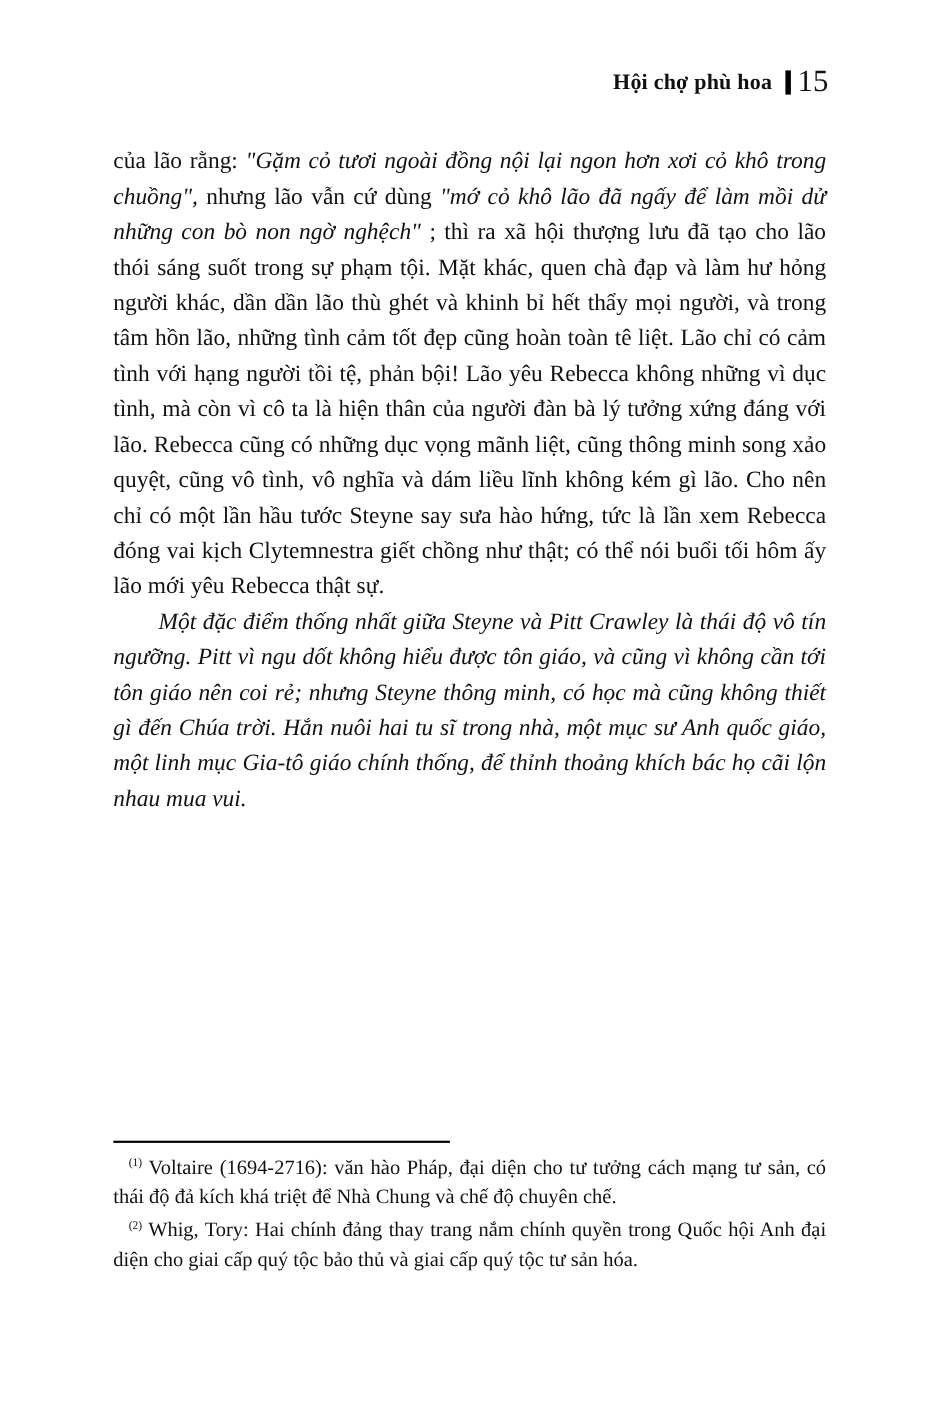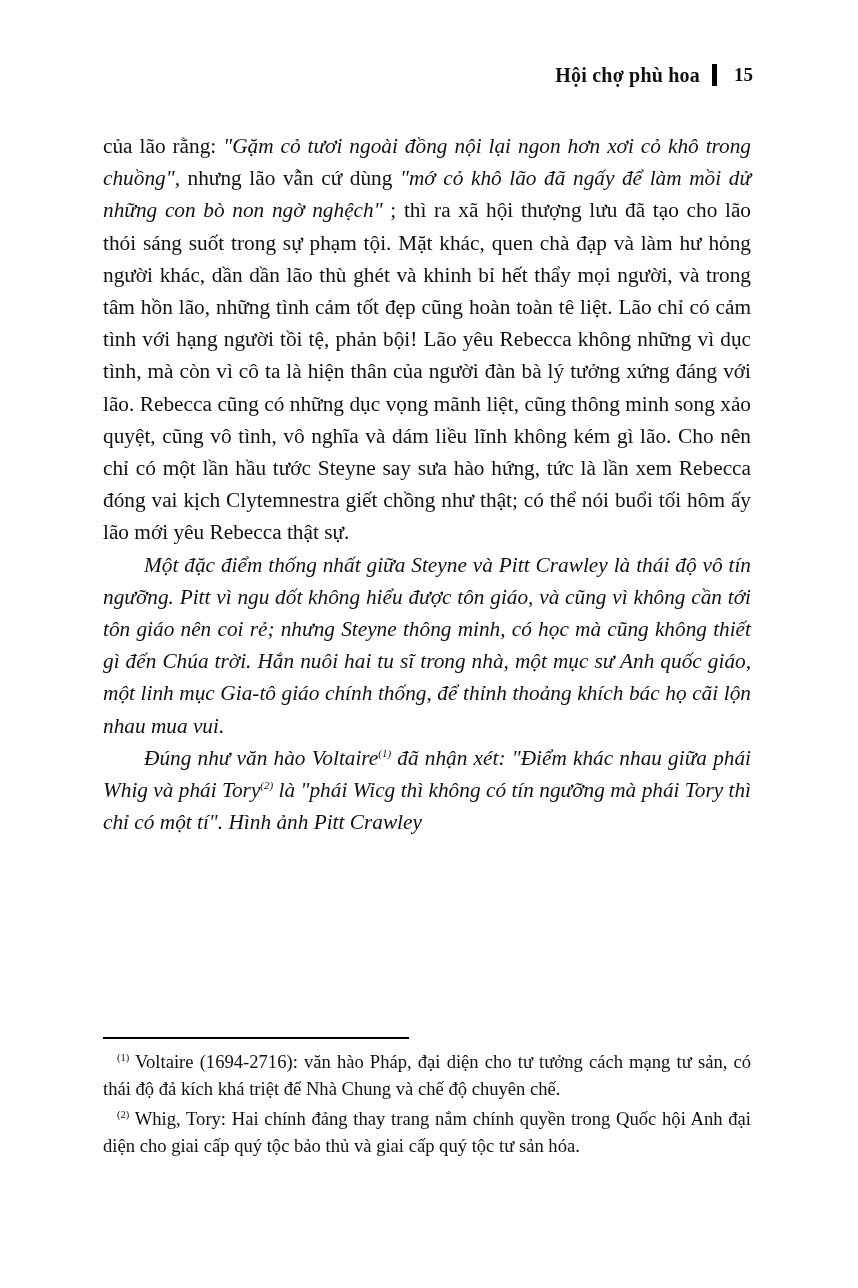--- a/index.html
+++ b/index.html
@@ -32,23 +32,22 @@
     letter-spacing: 0.2px;
   }
   .header-bar {
     display: inline-block;
     width: 5px;
     height: 22px;
     background: #000;
     margin-left: 6px;
   }
   .page-number {
-    font-size: 19px;
-    margin-left: 11px;
-    font-weight: bold;
+    font-size: 28px;
+    margin-left: 0;
   }
   .body-text {
     position: absolute;
     top: 130px;
     left: 103px;
     width: 648px;
     font-size: 21.3px;
     line-height: 32.2px;
     text-align: justify;
   }
@@ -102,21 +101,20 @@
 
 <div class="running-header">
   <span class="running-title">Hội chợ phù hoa</span>
   <span class="header-bar"></span>
   <span class="page-number">15</span>
 </div>
 
 <div class="body-text" id="body-text">
     <p class="cont"><span>của lão rằng: </span><i>"Gặm cỏ tươi ngoài đồng nội lại ngon hơn xơi cỏ khô trong chuồng",</i><span> nhưng lão vẫn cứ dùng </span><i>"mớ cỏ khô lão đã ngấy để làm mồi dử những con bò non ngờ nghệch"</i><span> ; thì ra xã hội thượng lưu đã tạo cho lão thói sáng suốt trong sự phạm tội. Mặt khác, quen chà đạp và làm hư hỏng người khác, dần dần lão thù ghét và khinh bỉ hết thẩy mọi người, và trong tâm hồn lão, những tình cảm tốt đẹp cũng hoàn toàn tê liệt. Lão chỉ có cảm tình với hạng người tồi tệ, phản bội! Lão yêu Rebecca không những vì dục tình, mà còn vì cô ta là hiện thân của người đàn bà lý tưởng xứng đáng với lão. Rebecca cũng có những dục vọng mãnh liệt, cũng thông minh song xảo quyệt, cũng vô tình, vô nghĩa và dám liều lĩnh không kém gì lão. Cho nên chỉ có một lần hầu tước Steyne say sưa hào hứng, tức là lần xem Rebecca đóng vai kịch Clytemnestra giết chồng như thật; có thể nói buổi tối hôm ấy lão mới yêu Rebecca thật sự.</span></p>
     <p class="indent"><span>Một đặc điểm thống nhất giữa Steyne và Pitt Crawley là thái độ vô tín ngưỡng. Pitt vì ngu dốt không hiểu được tôn giáo, và cũng vì không cần tới tôn giáo nên coi rẻ; nhưng Steyne thông minh, có học mà cũng không thiết gì đến Chúa trời. Hắn nuôi hai tu sĩ trong nhà, một mục sư Anh quốc giáo, một linh mục Gia-tô giáo chính thống, để thỉnh thoảng khích bác họ cãi lộn nhau mua vui.</span></p>
-    <p class="indent"><span>Đúng như văn hào Voltaire</span><sup class="fn-ref">(1)</sup><span> đã nhận xét: "Điểm khác nhau giữa phái Whig và phái Tory</span><sup class="fn-ref">(2)</sup><span> là "phái Wicg thì không có tín ngưỡng mà phái Tory thì chỉ có một tí". Hình ảnh Pitt Crawley</span></p>
   </div>
 
 <div class="footnote-rule"></div>
 
 <div class="footnotes" id="footnotes">
     <p><sup>(1)</sup><span> Voltaire (1694-2716): văn hào Pháp, đại diện cho tư tưởng cách mạng tư sản, có thái độ đả kích khá triệt để Nhà Chung và chế độ chuyên chế.</span></p>
     <p><sup>(2)</sup><span> Whig, Tory: Hai chính đảng thay trang nắm chính quyền trong Quốc hội Anh đại diện cho giai cấp quý tộc bảo thủ và giai cấp quý tộc tư sản hóa.</span></p>
   </div>
 
 </body></html>

